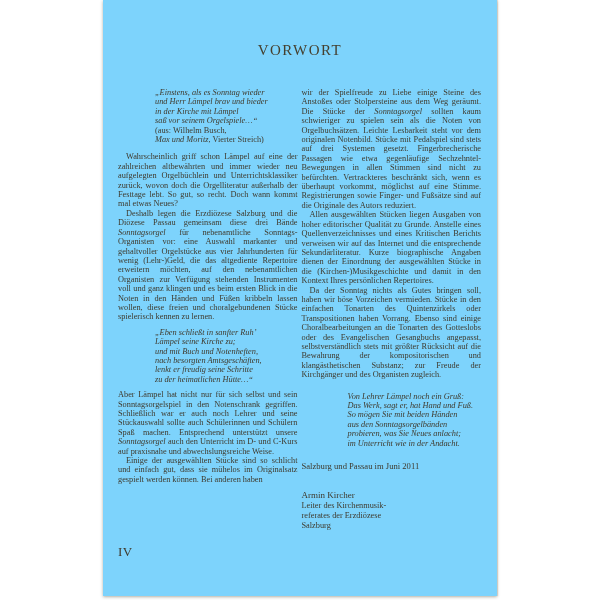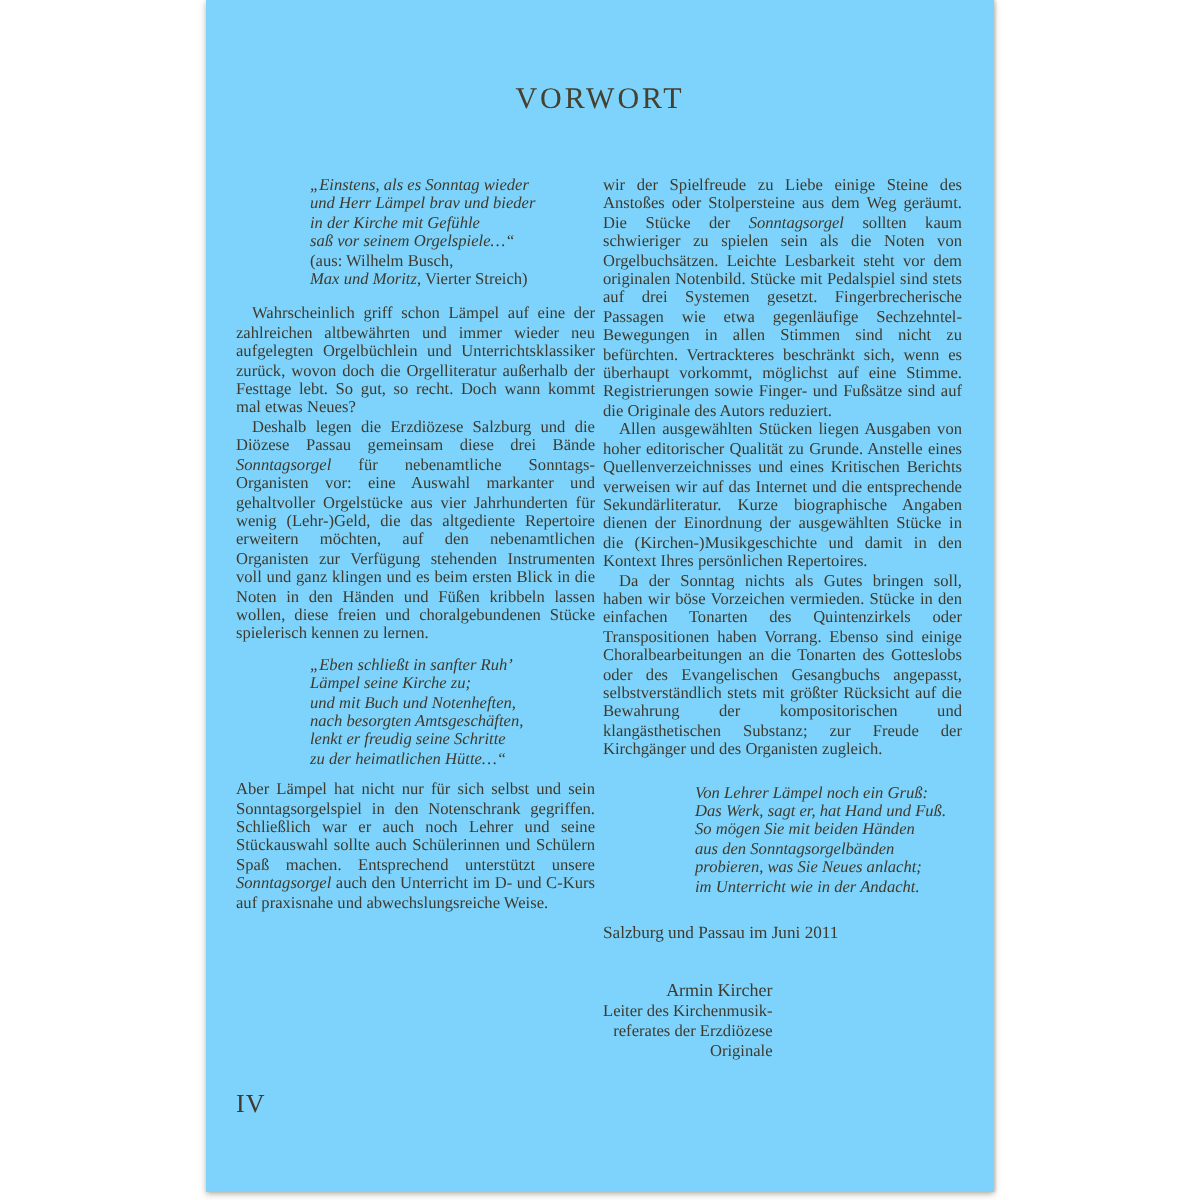--- a/index.html
+++ b/index.html
@@ -26,55 +26,56 @@
   .para{margin:0;}
   .para.ind{text-indent:8px;}
   .it{font-style:italic;}
   .quote{font-style:italic;margin:6px 0 6px 37px;text-align:left;}
   .quote .rm{font-style:normal;}
   .qline{white-space:nowrap;}
   .col-left .quote:first-child{margin-top:0;margin-bottom:8px;}
   .col-right .quote{margin-left:46px;margin-top:12px;margin-bottom:0;}
   .dateline{margin-top:14px;font-size:8.6px;text-align:left;}
   .sign-row{display:flex;justify-content:space-between;margin-top:19px;}
-  .sign{text-align:right;}
+  .sign{text-align:left;}
   .sign.right{text-align:right;}
   .sign-name{font-size:9px;line-height:10px;margin-bottom:1px;}
   .sign-title{font-size:8.3px;line-height:9.6px;}
   .pagenum{
     position:absolute;left:15px;top:544px;font-size:13px;letter-spacing:.5px;
   }
 </style>
 </head>
 <body>
 
 <div class="page">
   <div class="title">VORWORT</div>
 
   <div class="cols">
     <div class="col col-left">
         <div class="quote">
           <div class="qline"><span class="it">„Einstens, als es Sonntag wieder</span></div>
           <div class="qline"><span class="it">und Herr Lämpel brav und bieder</span></div>
-          <div class="qline"><span class="it">in der Kirche mit Gefühle</span></div>
+          <div class="qline"><span class="it">in der Kirche mit Lämpel</span></div>
           <div class="qline"><span class="it">saß vor seinem Orgelspiele…“</span></div>
           <div class="qline"><span class="rm">(aus: Wilhelm Busch,</span></div>
           <div class="qline"><span class="it">Max und Moritz</span><span class="rm">, Vierter Streich)</span></div>
         </div>
         <p class="para ind"><span class="rm">Wahrscheinlich griff schon Lämpel auf eine der zahlreichen altbewährten und immer wieder neu aufgelegten Orgelbüchlein und Unterrichtsklassiker zurück, wovon doch die Orgelliteratur außerhalb der Festtage lebt. So gut, so recht. Doch wann kommt mal etwas Neues?</span></p>
         <p class="para ind"><span class="rm">Deshalb legen die Erzdiözese Salzburg und die Diözese Passau gemeinsam diese drei Bände </span><span class="it">Sonntagsorgel</span><span class="rm"> für nebenamtliche Sonntags-Organisten vor: eine Auswahl markanter und gehaltvoller Orgelstücke aus vier Jahrhunderten für wenig (Lehr-)Geld, die das altgediente Repertoire erweitern möchten, auf den nebenamtlichen Organisten zur Verfügung stehenden Instrumenten voll und ganz klingen und es beim ersten Blick in die Noten in den Händen und Füßen kribbeln lassen wollen, diese freien und choralgebundenen Stücke spielerisch kennen zu lernen.</span></p>
         <div class="quote">
           <div class="qline"><span class="it">„Eben schließt in sanfter Ruh’</span></div>
           <div class="qline"><span class="it">Lämpel seine Kirche zu;</span></div>
           <div class="qline"><span class="it">und mit Buch und Notenheften,</span></div>
           <div class="qline"><span class="it">nach besorgten Amtsgeschäften,</span></div>
           <div class="qline"><span class="it">lenkt er freudig seine Schritte</span></div>
           <div class="qline"><span class="it">zu der heimatlichen Hütte…“</span></div>
         </div>
         <p class="para"><span class="rm">Aber Lämpel hat nicht nur für sich selbst und sein Sonntagsorgelspiel in den Notenschrank gegriffen. Schließlich war er auch noch Lehrer und seine Stückauswahl sollte auch Schülerinnen und Schülern Spaß machen. Entsprechend unterstützt unsere </span><span class="it">Sonntagsorgel</span><span class="rm"> auch den Unterricht im D- und C-Kurs auf praxisnahe und abwechslungsreiche Weise.</span></p>
+        <p class="para ind"><span class="rm">Einige der ausgewählten Stücke sind so schlicht und einfach gut, dass sie mühelos im Originalsatz gespielt werden können. Bei anderen haben</span></p>
       </div>
 
     <div class="col col-right">
       <div>
           <p class="para"><span class="rm">wir der Spielfreude zu Liebe einige Steine des Anstoßes oder Stolpersteine aus dem Weg geräumt. Die Stücke der </span><span class="it">Sonntagsorgel</span><span class="rm"> sollten kaum schwieriger zu spielen sein als die Noten von Orgelbuchsätzen. Leichte Lesbarkeit steht vor dem originalen Notenbild. Stücke mit Pedalspiel sind stets auf drei Systemen gesetzt. Fingerbrecherische Passagen wie etwa gegenläufige Sechzehntel-Bewegungen in allen Stimmen sind nicht zu befürchten. Vertrackteres beschränkt sich, wenn es überhaupt vorkommt, möglichst auf eine Stimme. Registrierungen sowie Finger- und Fußsätze sind auf die Originale des Autors reduziert.</span></p>
           <p class="para ind"><span class="rm">Allen ausgewählten Stücken liegen Ausgaben von hoher editorischer Qualität zu Grunde. Anstelle eines Quellenverzeichnisses und eines Kritischen Berichts verweisen wir auf das Internet und die entsprechende Sekundärliteratur. Kurze biographische Angaben dienen der Einordnung der ausgewählten Stücke in die (Kirchen-)Musikgeschichte und damit in den Kontext Ihres persönlichen Repertoires.</span></p>
           <p class="para ind"><span class="rm">Da der Sonntag nichts als Gutes bringen soll, haben wir böse Vorzeichen vermieden. Stücke in den einfachen Tonarten des Quintenzirkels oder Transpositionen haben Vorrang. Ebenso sind einige Choralbearbeitungen an die Tonarten des Gotteslobs oder des Evangelischen Gesangbuchs angepasst, selbstverständlich stets mit größter Rücksicht auf die Bewahrung der kompositorischen und klangästhetischen Substanz; zur Freude der Kirchgänger und des Organisten zugleich.</span></p>
           <div class="quote">
             <div class="qline"><span class="it">Von Lehrer Lämpel noch ein Gruß:</span></div>
             <div class="qline"><span class="it">Das Werk, sagt er, hat Hand und Fuß.</span></div>
@@ -85,20 +86,20 @@
           </div>
         </div>
 
       <div class="dateline">Salzburg und Passau im Juni 2011</div>
 
       <div class="sign-row">
         <div class="sign">
           <div class="sign-name">Armin Kircher</div>
           <div class="sign-title">Leiter des Kirchenmusik-</div>
           <div class="sign-title">referates der Erzdiözese</div>
-          <div class="sign-title">Originale</div>
+          <div class="sign-title">Salzburg</div>
         </div>
       </div>
     </div>
   </div>
 
   <div class="pagenum">IV</div>
 </div>
 
 </body></html>

